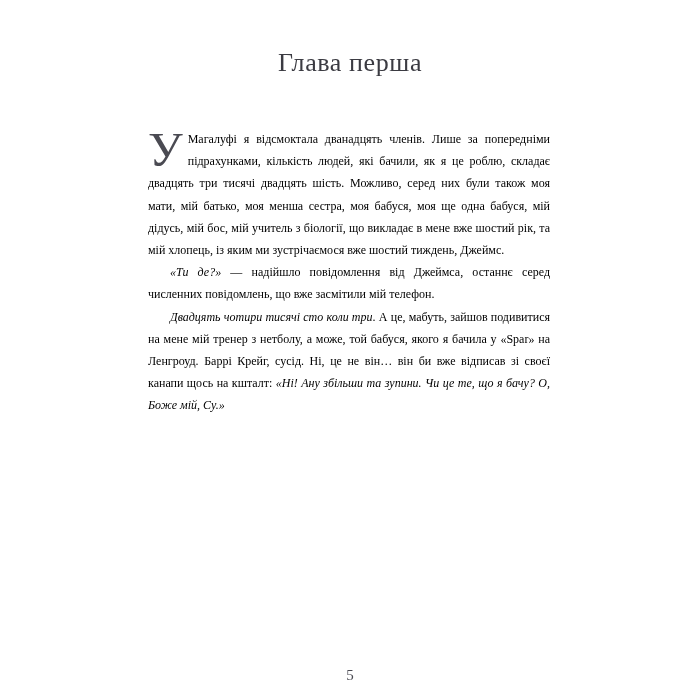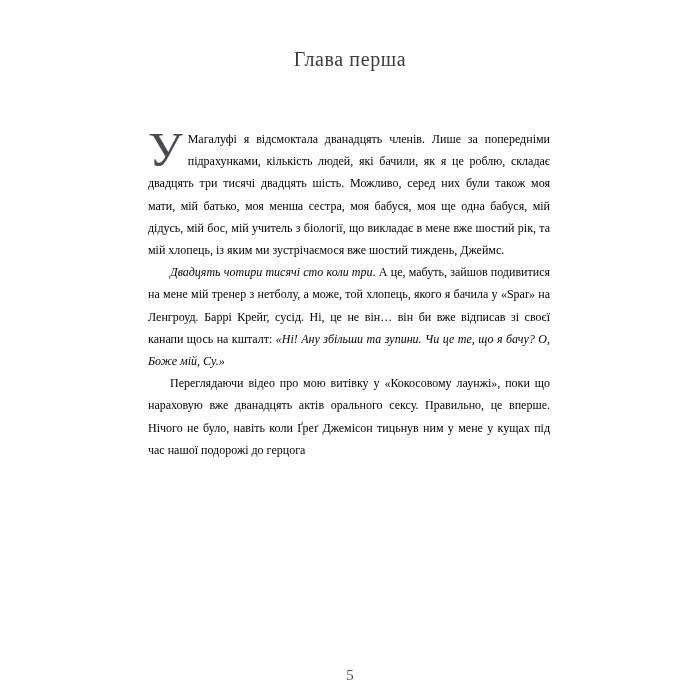--- a/index.html
+++ b/index.html
@@ -22,21 +22,21 @@
     box-sizing: border-box;
     background: #ffffff;
   }
 
   .chapter-title {
     position: absolute;
     top: 48px;
     left: 0;
     width: 700px;
     text-align: center;
-    font-size: 20px;
+    font-size: 26px;
     font-weight: 400;
     letter-spacing: 0.6px;
     color: #3b3b42;
     font-family: "Liberation Serif", "DejaVu Serif", serif;
   }
 
   .text-block {
     position: absolute;
     top: 128px;
     left: 148px;
@@ -87,19 +87,19 @@
 </style>
 </head>
 <body>
 
 <div class="page">
 
   <div class="chapter-title">Глава перша</div>
 
   <div class="text-block">
     <p class="para first"><span>У Магалуфі я відсмоктала дванадцять членів. Лише за попередніми підрахунками, кількість людей, які бачили, як я це роблю, складає двадцять три тисячі двадцять шість. Можливо, серед них були також моя мати, мій батько, моя менша сестра, моя бабуся, моя ще одна бабуся, мій дідусь, мій бос, мій учитель з біології, що викладає в мене вже шостий рік, та мій хлопець, із яким ми зустрічаємося вже шостий тиждень, Джеймс.</span></p>
-    <p class="para"><em>Двадцять чотири тисячі сто коли три</em><span>. А це, мабуть, зайшов подивитися на мене мій тренер з нетболу, а може, той хлопець, якого я бачила у «Spar» на Ленгроуд. Баррі Крейг, сусід. Ні, це не він… він би вже відписав зі своєї канапи щось на кшталт: </span><em>«Ні! Ану збільши та зупини. Чи це те, що я бачу? О, Боже мій, Су.»</em></p>
-    <p class="para"><span>Переглядаючи відео про мою витівку у «Кокосовому лаунжі», поки що нараховую вже дванадцять актів орального сексу. Правильно, це вперше. Нічого не було, навіть коли Ґреґ Джемісон тицьнув ним у мене у кущах під час нашої подорожі до герцога</span></p>
+    <p class="para"><em>«Ти де?»</em><span> — надійшло повідомлення від Джеймса, останнє серед численних повідомлень, що вже засмітили мій телефон.</span></p>
+    <p class="para"><em>Двадцять чотири тисячі сто коли три</em><span>. А це, мабуть, зайшов подивитися на мене мій тренер з нетболу, а може, той бабуся, якого я бачила у «Spar» на Ленгроуд. Баррі Крейг, сусід. Ні, це не він… він би вже відписав зі своєї канапи щось на кшталт: </span><em>«Ні! Ану збільши та зупини. Чи це те, що я бачу? О, Боже мій, Су.»</em></p>
   </div>
 
   <div class="page-number">5</div>
 
 </div>
 
 </body></html>

